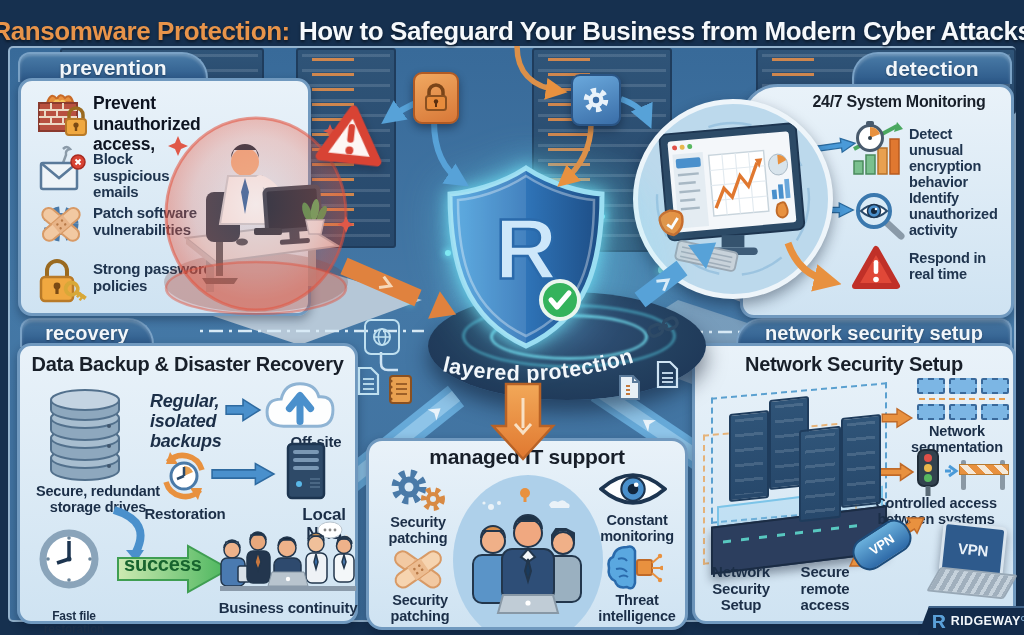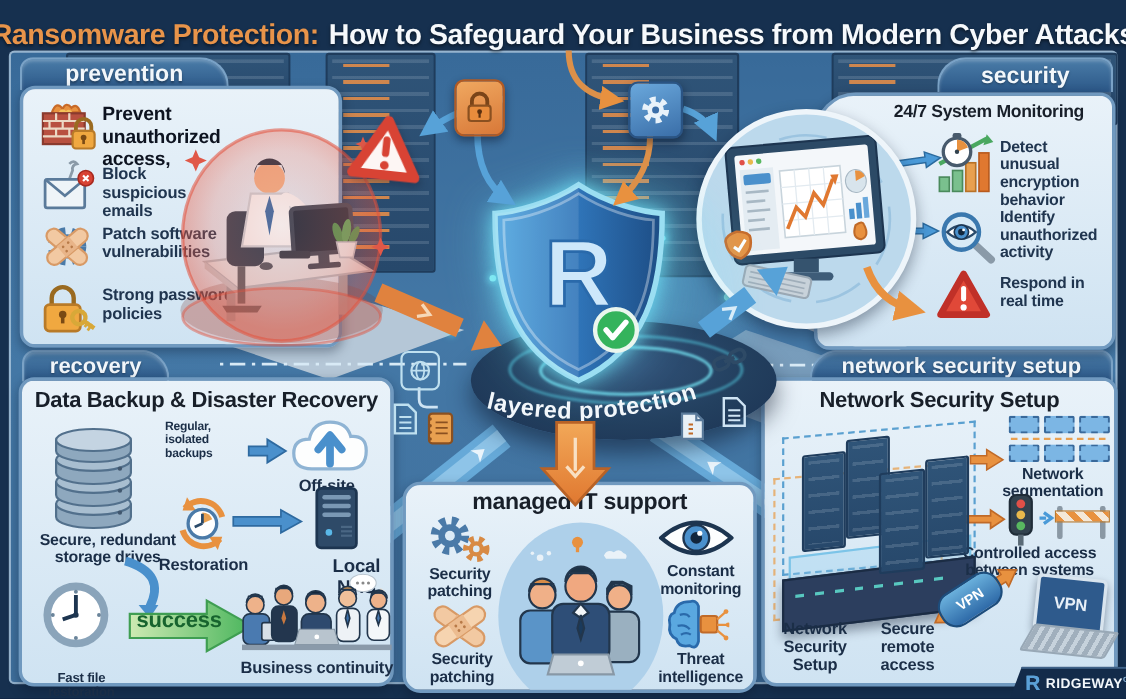--- a/index.html
+++ b/index.html
@@ -91,21 +91,21 @@
     <line x1="598" y1="390" x2="738" y2="484" stroke="#66a9d8" stroke-width="26"></line>
     <line x1="598" y1="390" x2="738" y2="484" stroke="#8ec4e8" stroke-width="13"></line>
     <path fill="#eaf4fb" transform="translate(652,426) rotate(213.9)" d="M0,-7 L11,0 L0,7 L3,0 Z"></path>
     <path fill="#eaf4fb" transform="translate(702,460) rotate(213.9)" d="M0,-7 L11,0 L0,7 L3,0 Z"></path>
   </svg>
 
   <div class="tab" style="left:18px;top:52px;width:186px;height:28px;border-radius:12px 26px 0 0;font-size:21px;">
       <span>prevention</span>
     </div>
   <div class="tab" style="left:852px;top:52px;width:156px;height:30px;border-radius:26px 12px 0 0;font-size:21px;">
-      <span>security</span>
+      <span>detection</span>
     </div>
   <div class="tab" style="left:20px;top:318px;width:130px;height:27px;border-radius:12px 26px 0 0;font-size:20px;">
       <span>recovery</span>
     </div>
   <div class="tab" style="left:736px;top:318px;width:272px;height:27px;border-radius:26px 12px 0 0;font-size:20px;">
       <span>network security setup</span>
     </div>
 
   <section class="panel" style="left:18px;top:78px;width:287px;height:232px;">
 
@@ -232,30 +232,30 @@
         <path d="M8,32 v12 a34,10 0 0 0 68,0 v-12" fill="#8ea8be"></path>
           <ellipse cx="42" cy="32" rx="34" ry="10" fill="#a8bed0"></ellipse>
         <path d="M8,14 v10 a34,10 0 0 0 68,0 v-10" fill="#8ea8be"></path>
           <ellipse cx="42" cy="14" rx="34" ry="10" fill="#c4d4e2"></ellipse>
       </g>
       <circle cx="66" cy="40" r="2" fill="#41576e"></circle>
         <circle cx="66" cy="60" r="2" fill="#41576e"></circle>
         <circle cx="66" cy="80" r="2" fill="#41576e"></circle>
     </svg>
     <div class="lb" style="left:4px;top:138px;width:148px;font-size:14.5px;">Secure, redundant storage drives</div>
-    <div class="lb lb-l" style="left:130px;top:36px;width:74px;font-size:11px;">Regular, isolated backups</div>
+    <div class="lb lb-l" style="left:130px;top:46px;width:74px;font-size:18px;font-style:italic;">Regular, isolated backups</div>
     <svg class="ab" style="left:204px;top:50px;" width="38" height="28" viewBox="0 0 36 26">
         <path d="M2,9 H18 V3 L34,13 L18,23 V17 H2 Z" fill="#4a90cc" stroke="#2e6aa0" stroke-width="1.5"></path>
       </svg>
 
     <svg class="ab" style="left:240px;top:30px;" width="80" height="58" viewBox="0 0 68 48">
       <path d="M20,42 Q6,42 6,30 Q6,19 18,19 Q21,6 34,6 Q47,6 50,17 Q62,16 62,28 Q62,42 49,42 Z" fill="#fdfefe" stroke="#8fb4d4" stroke-width="2.5"></path>
       <path d="M34,38 V20 M25,27 L34,16 L43,27" fill="none" stroke="#4a90cc" stroke-width="6" stroke-linejoin="round" stroke-linecap="round"></path>
     </svg>
-    <div class="lb" style="left:238px;top:88px;width:78px;font-size:15px;">Off-site</div>
+    <div class="lb" style="left:257px;top:88px;width:78px;font-size:15px;">Off-site</div>
 
     <svg class="ab" style="left:136px;top:102px;" width="56" height="56" viewBox="0 0 56 56">
       <path d="M46,22 A20,20 0 0 0 12,14" fill="none" stroke="#e8913f" stroke-width="5.5"></path>
         <path d="M14,4 L10,16 L22,16 Z" fill="#e8913f"></path>
       <path d="M10,34 A20,20 0 0 0 44,42" fill="none" stroke="#e8913f" stroke-width="5.5"></path>
         <path d="M42,52 L46,40 L34,40 Z" fill="#e8913f"></path>
       <circle cx="28" cy="28" r="13" fill="#fff" stroke="#4a7aa8" stroke-width="3"></circle>
       <path d="M28,28 L28,18 A10,10 0 0 1 37,24 Z" fill="#e8a050"></path>
       <line x1="28" y1="28" x2="28" y2="19" stroke="#2a4a6a" stroke-width="2.5"></line>
         <line x1="28" y1="28" x2="21" y2="31" stroke="#2a4a6a" stroke-width="2.5"></line>

